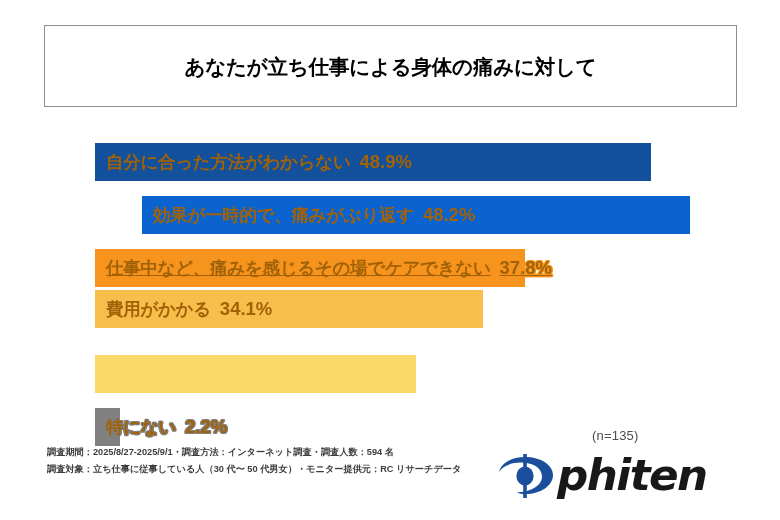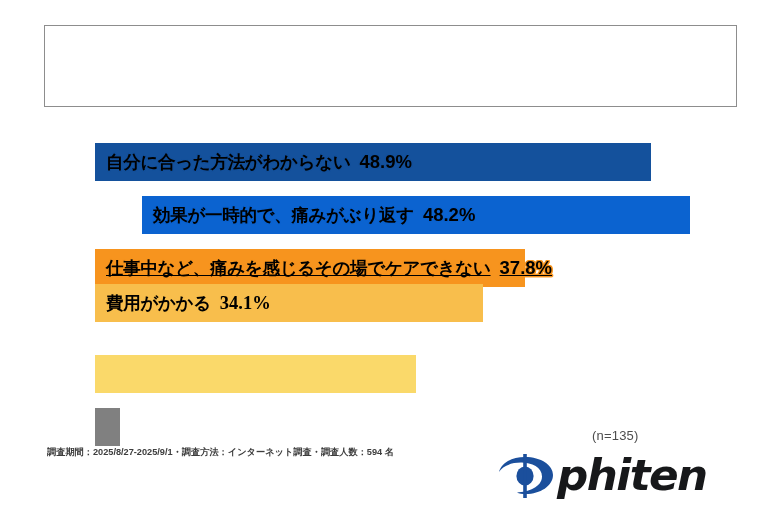--- a/index.html
+++ b/index.html
@@ -51,21 +51,21 @@
   }
   .bar-label{
     position:absolute;
     left:11px;
     top:0;
     height:38px;
     line-height:38px;
     white-space:nowrap;
     font-weight:bold;
     font-size:17.5px;
-    color:#000000;
+    color:#a16207;
     letter-spacing:-0.3px;
   }
   .bar-label .pct{
     font-size:18.5px;
     margin-left:9px;
     letter-spacing:0px;
   }
 
   
   .ol-navy  { text-shadow:0 0 1px #14519C,0 0 1px #14519C; }
@@ -137,51 +137,54 @@
     transform:scaleX(1.04);
     transform-origin:left top;
   }
 </style>
 </head>
 <body>
 
 <div id="stage">
 
   <div class="title-box">
+    <div class="title-line">あなたが立ち仕事による身体の痛みに対して</div>
   </div>
 
   <div class="chart" id="chart">
       <div class="bar-row" style="top: 143px; width: 591px;">
         <div class="bar-fill" style="width: 555.767px; background: rgb(20, 81, 156);"></div>
         <div class="bar-label ol-navy"><span>自分に合った方法がわからない</span><span class="pct">48.9%</span></div>
       </div>
       <div class="bar-row" style="top: 196px; width: 591px; margin-left: 47px;">
         <div class="bar-fill" style="width: 547.812px; background: rgb(11, 99, 208);"></div>
         <div class="bar-label ol-blue"><span>効果が一時的で、痛みがぶり返す</span><span class="pct">48.2%</span></div>
       </div>
       <div class="bar-row" style="top: 249px; width: 591px;">
         <div class="bar-fill" style="width: 429.612px; background: rgb(247, 148, 30);"></div>
         <div class="bar-label ol-orange"><span>仕事中など、痛みを感じるその場でケアできない</span><span class="pct">37.8%</span></div>
       </div>
-      <div class="bar-row" style="top: 284px; width: 591px; font-family: Liberation Serif, serif;">
+      <div class="bar-row" style="top: 290px; width: 591px;">
         <div class="bar-fill" style="width: 387.56px; background: rgb(248, 190, 76);"></div>
         <div class="bar-label ol-amber"><span>費用がかかる</span><span class="pct">34.1%</span></div>
       </div>
       <div class="bar-row" style="top: 355px; width: 591px;">
         <div class="bar-fill" style="width: 320.504px; background: rgb(250, 217, 106);"></div>
       </div>
       <div class="bar-row" style="top: 408px; width: 591px;">
         <div class="bar-fill" style="width: 25.0038px; background: rgb(128, 128, 128);"></div>
+        <div class="bar-label ol-gray"><span>特にない</span><span class="pct">2.2%</span></div>
       </div>
     </div>
 
   <div class="n-note">(n=135)</div>
 
   <div class="footer-notes">
     <div class="footer-line">調査期間：2025/8/27-2025/9/1・調査方法：インターネット調査・調査人数：594 名</div>
+    <div class="footer-line">調査対象：立ち仕事に従事している人（30 代〜 50 代男女）・モニター提供元：RC リサーチデータ</div>
   </div>
 
   <div class="logo">
     <svg class="logo-mark" viewBox="0 0 62 44">
       <path d="M30 3 C46 3 58 11 58 21 C58 32 45 40 31 40 C27 40 24 39.4 22 38.4 C33 38.2 47 33 47 22.5 C47 13.5 37 8.6 26 8.6 C15.5 8.6 7 12.6 4 18 C6.5 9 16.5 3 30 3 Z" fill="#1B4F9C"></path>
       <ellipse cx="30" cy="22" rx="8.6" ry="9.6" fill="#1B4F9C"></ellipse>
       <rect x="28.2" y="0" width="3.6" height="44" fill="#1B4F9C"></rect>
     </svg>
     <div class="logo-word">phiten</div>
   </div>

